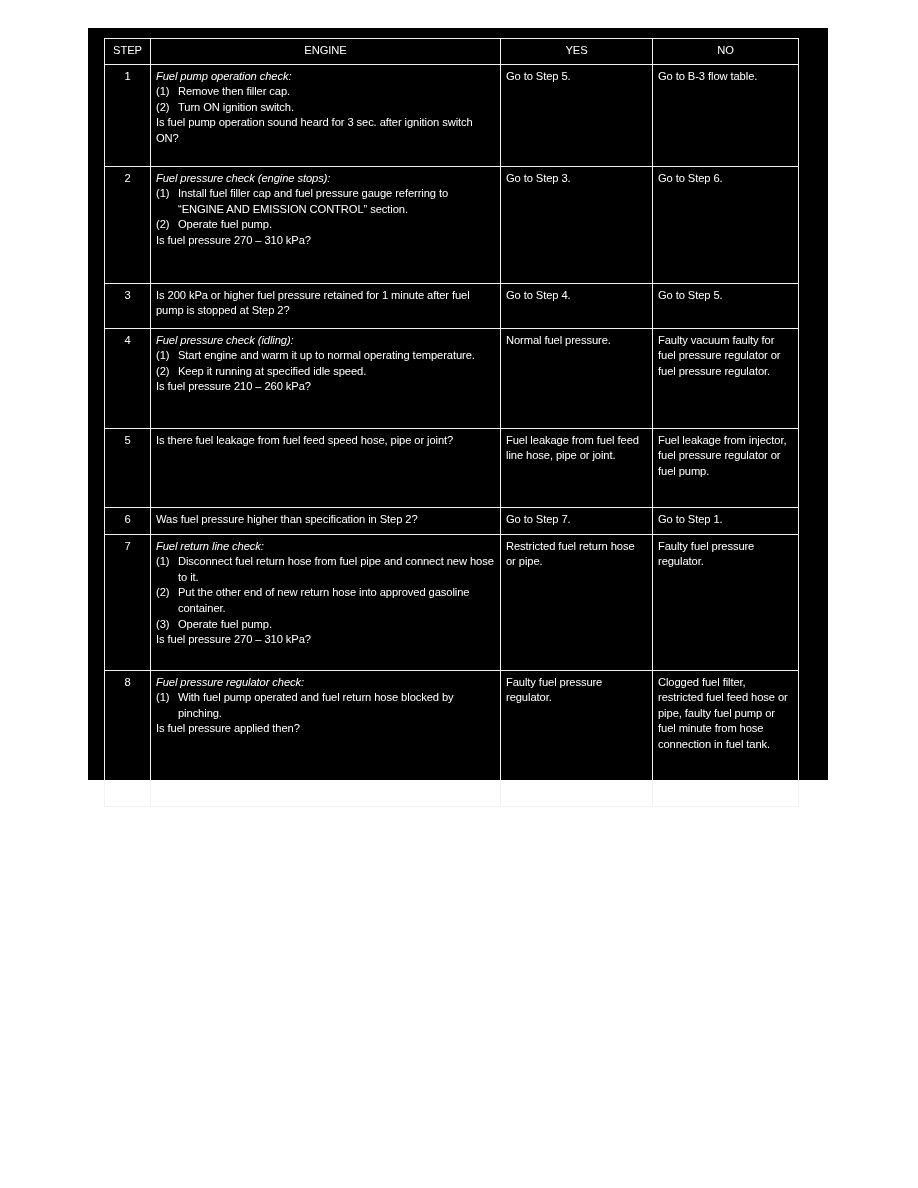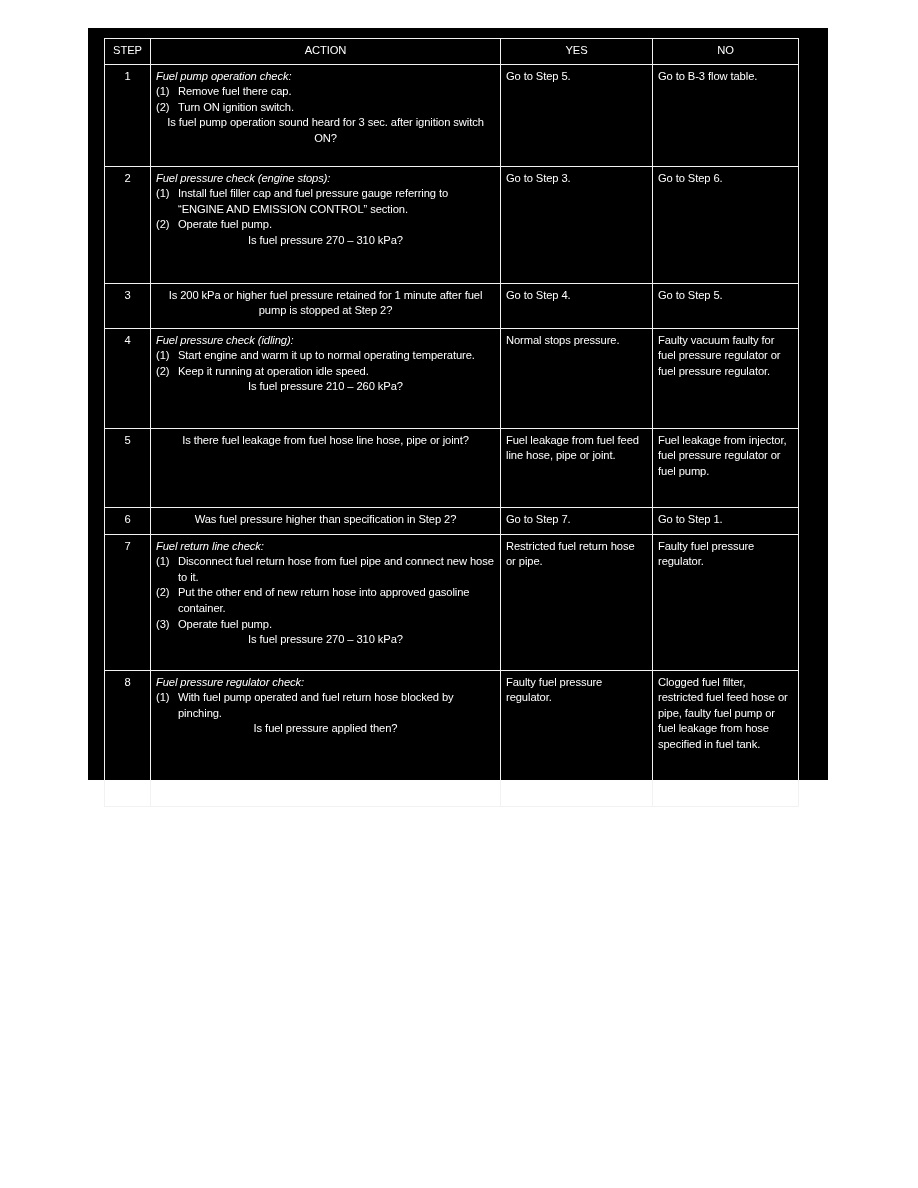--- a/index.html
+++ b/index.html
@@ -75,21 +75,21 @@
     align-items: flex-start;
   }
   .act-num {
     flex: 0 0 auto;
     width: 22px;
   }
   .act-txt {
     flex: 1 1 auto;
     white-space: pre-wrap;
   }
-  .act-plain { white-space: pre-wrap; text-align: center; }
+  .act-plain { white-space: pre-wrap; }
 
   .yes-cell, .no-cell { white-space: normal; }
 
   
   tr.r1 td { height: 92px; }
   tr.r2 td { height: 107px; }
   tr.r3 td { height: 35px; }
   tr.r4 td { height: 90px; }
   tr.r5 td { height: 69px; }
   tr.r6 td { height: 17px; }
@@ -105,34 +105,34 @@
     <colgroup>
       <col class="c-step">
       <col class="c-action">
       <col class="c-yes">
       <col class="c-no">
     </colgroup>
 
     <thead>
       <tr>
         <th class="h-step">STEP</th>
-        <th>ACTION</th>
+        <th>ENGINE</th>
         <th>YES</th>
         <th>NO</th>
       </tr>
     </thead>
 
     <tbody id="flow-body">
         <tr class="r1">
           <td class="step-cell">1</td>
           <td class="action-cell">
             <div class="act-title">Fuel pump operation check:</div>
             <div class="act-line">
               <span class="act-num">(1)</span>
-              <span class="act-txt">Remove fuel there cap.</span>
+              <span class="act-txt">Remove then filler cap.</span>
             </div>
             <div class="act-line">
               <span class="act-num">(2)</span>
               <span class="act-txt">Turn ON ignition switch.</span>
             </div>
             <div class="act-plain">Is fuel pump operation sound heard for 3 sec. after ignition switch ON?</div>
           </td>
           <td class="yes-cell">Go to Step 5.</td>
           <td class="no-cell">Go to B-3 flow table.</td>
         </tr>
@@ -164,31 +164,31 @@
         <tr class="r4">
           <td class="step-cell">4</td>
           <td class="action-cell">
             <div class="act-title">Fuel pressure check (idling):</div>
             <div class="act-line">
               <span class="act-num">(1)</span>
               <span class="act-txt">Start engine and warm it up to normal operating temperature.</span>
             </div>
             <div class="act-line">
               <span class="act-num">(2)</span>
-              <span class="act-txt">Keep it running at operation idle speed.</span>
+              <span class="act-txt">Keep it running at specified idle speed.</span>
             </div>
             <div class="act-plain">Is fuel pressure 210 – 260 kPa?</div>
           </td>
-          <td class="yes-cell">Normal stops pressure.</td>
+          <td class="yes-cell">Normal fuel pressure.</td>
           <td class="no-cell">Faulty vacuum faulty for fuel pressure regulator or fuel pressure regulator.</td>
         </tr>
         <tr class="r5">
           <td class="step-cell">5</td>
           <td class="action-cell">
-            <div class="act-plain">Is there fuel leakage from fuel hose line hose, pipe or joint?</div>
+            <div class="act-plain">Is there fuel leakage from fuel feed speed hose, pipe or joint?</div>
           </td>
           <td class="yes-cell">Fuel leakage from fuel feed line hose, pipe or joint.</td>
           <td class="no-cell">Fuel leakage from injector, fuel pressure regulator or fuel pump.</td>
         </tr>
         <tr class="r6">
           <td class="step-cell">6</td>
           <td class="action-cell">
             <div class="act-plain">Was fuel pressure higher than specification in Step 2?</div>
           </td>
           <td class="yes-cell">Go to Step 7.</td>
@@ -219,18 +219,18 @@
           <td class="step-cell">8</td>
           <td class="action-cell">
             <div class="act-title">Fuel pressure regulator check:</div>
             <div class="act-line">
               <span class="act-num">(1)</span>
               <span class="act-txt">With fuel pump operated and fuel return hose blocked by pinching.</span>
             </div>
             <div class="act-plain">Is fuel pressure applied then?</div>
           </td>
           <td class="yes-cell">Faulty fuel pressure regulator.</td>
-          <td class="no-cell">Clogged fuel filter, restricted fuel feed hose or pipe, faulty fuel pump or fuel leakage from hose specified in fuel tank.</td>
+          <td class="no-cell">Clogged fuel filter, restricted fuel feed hose or pipe, faulty fuel pump or fuel minute from hose connection in fuel tank.</td>
         </tr>
       </tbody>
   </table>
 
 </div>
 
 </body></html>

